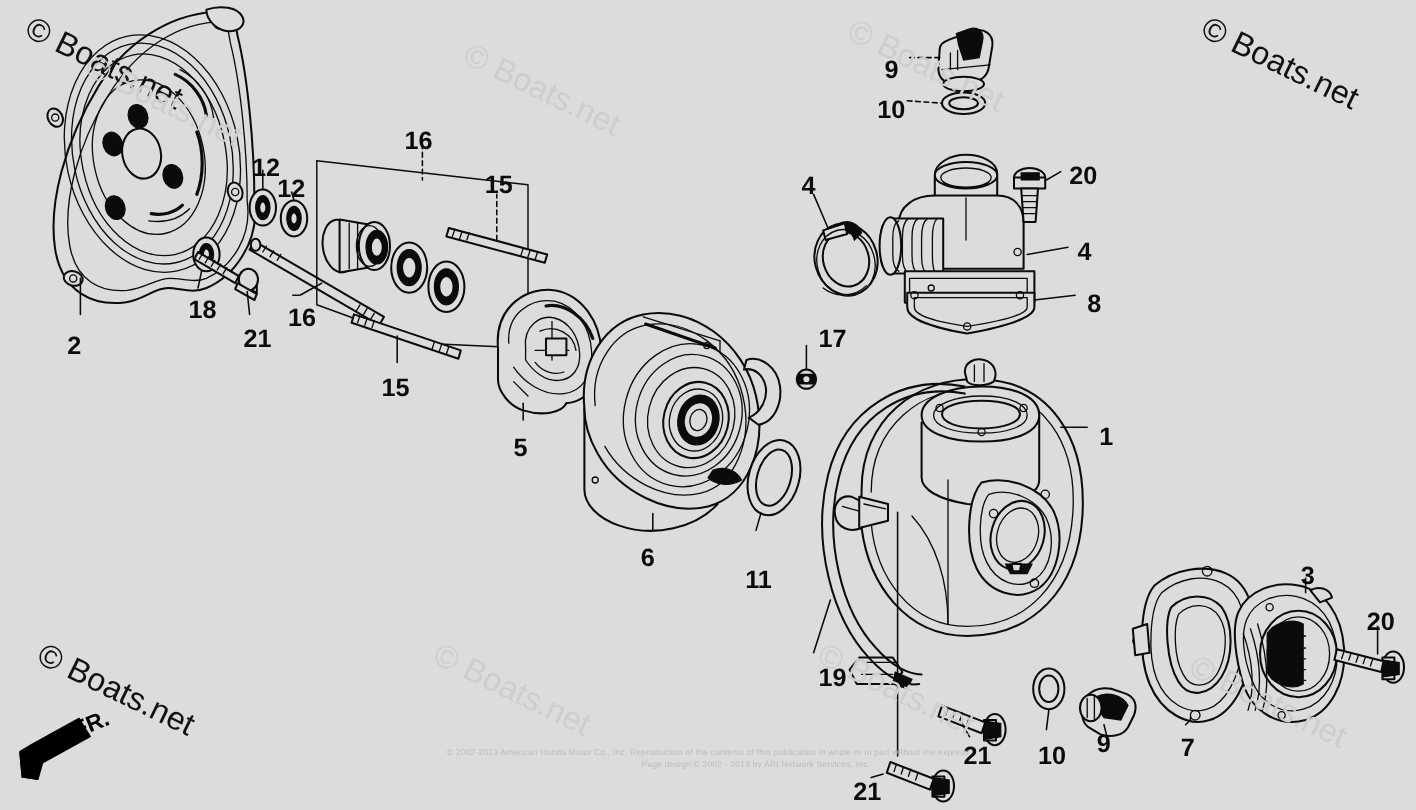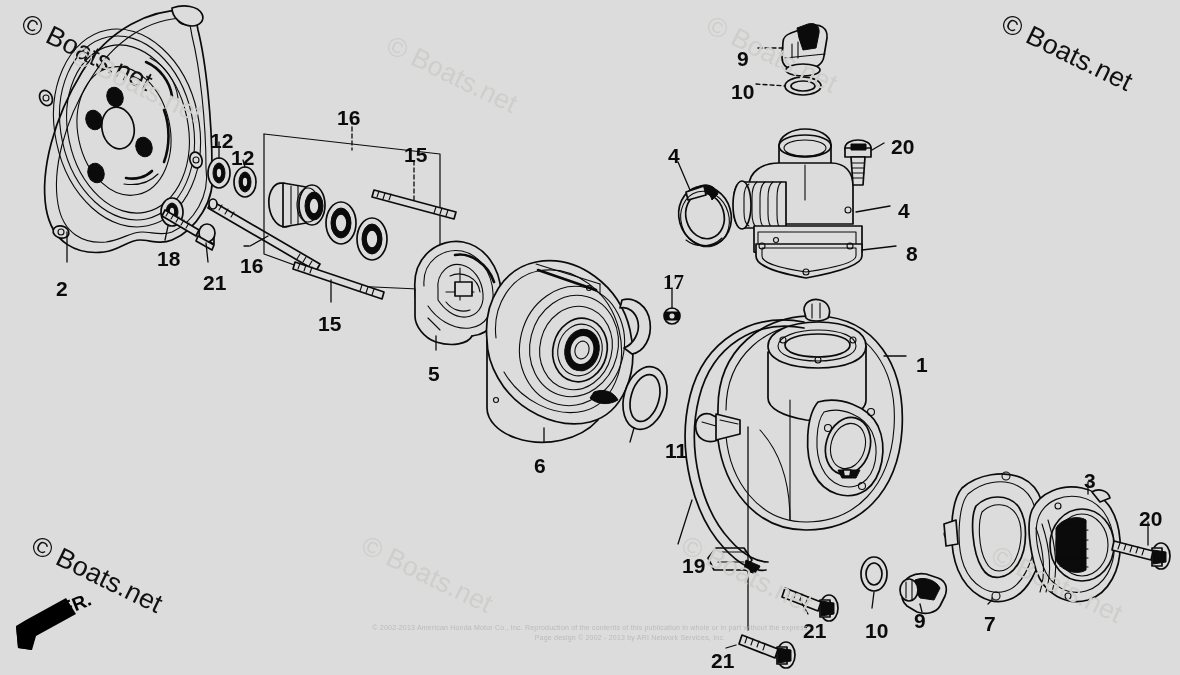--- a/index.html
+++ b/index.html
@@ -519,29 +519,29 @@
       <div class="callout" style="left: 1084px; top: 470px;">3</div>
       <div class="callout" style="left: 898px; top: 200px;">4</div>
       <div class="callout" style="left: 428px; top: 363px;">5</div>
       <div class="callout" style="left: 534px; top: 455px;">6</div>
       <div class="callout" style="left: 984px; top: 613px;">7</div>
       <div class="callout" style="left: 906px; top: 243px;">8</div>
       <div class="callout" style="left: 737px; top: 48px;">9</div>
       <div class="callout" style="left: 914px; top: 610px;">9</div>
       <div class="callout" style="left: 731px; top: 81px;">10</div>
       <div class="callout" style="left: 865px; top: 620px;">10</div>
-      <div class="callout" style="left: 621px; top: 440px; margin-left: 44px;">11</div>
+      <div class="callout" style="left: 621px; top: 473px;">11</div>
       <div class="callout" style="left: 210px; top: 130px;">12</div>
       <div class="callout" style="left: 231px; top: 147px;">12</div>
       <div class="callout" style="left: 337px; top: 107px;">16</div>
       <div class="callout" style="left: 668px; top: 145px;">4</div>
       <div class="callout" style="left: 404px; top: 144px;">15</div>
       <div class="callout" style="left: 318px; top: 313px;">15</div>
       <div class="callout" style="left: 240px; top: 255px;">16</div>
-      <div class="callout" style="left: 663px; top: 272px; font-family: Liberation Serif, serif;">17</div>
+      <div class="callout" style="left: 682px; top: 272px;">17</div>
       <div class="callout" style="left: 157px; top: 248px;">18</div>
       <div class="callout" style="left: 682px; top: 555px;">19</div>
       <div class="callout" style="left: 891px; top: 136px;">20</div>
       <div class="callout" style="left: 1139px; top: 508px;">20</div>
       <div class="callout" style="left: 203px; top: 272px;">21</div>
       <div class="callout" style="left: 803px; top: 620px;">21</div>
       <div class="callout" style="left: 711px; top: 650px;">21</div>
     </div>
 
   <div id="copy">

